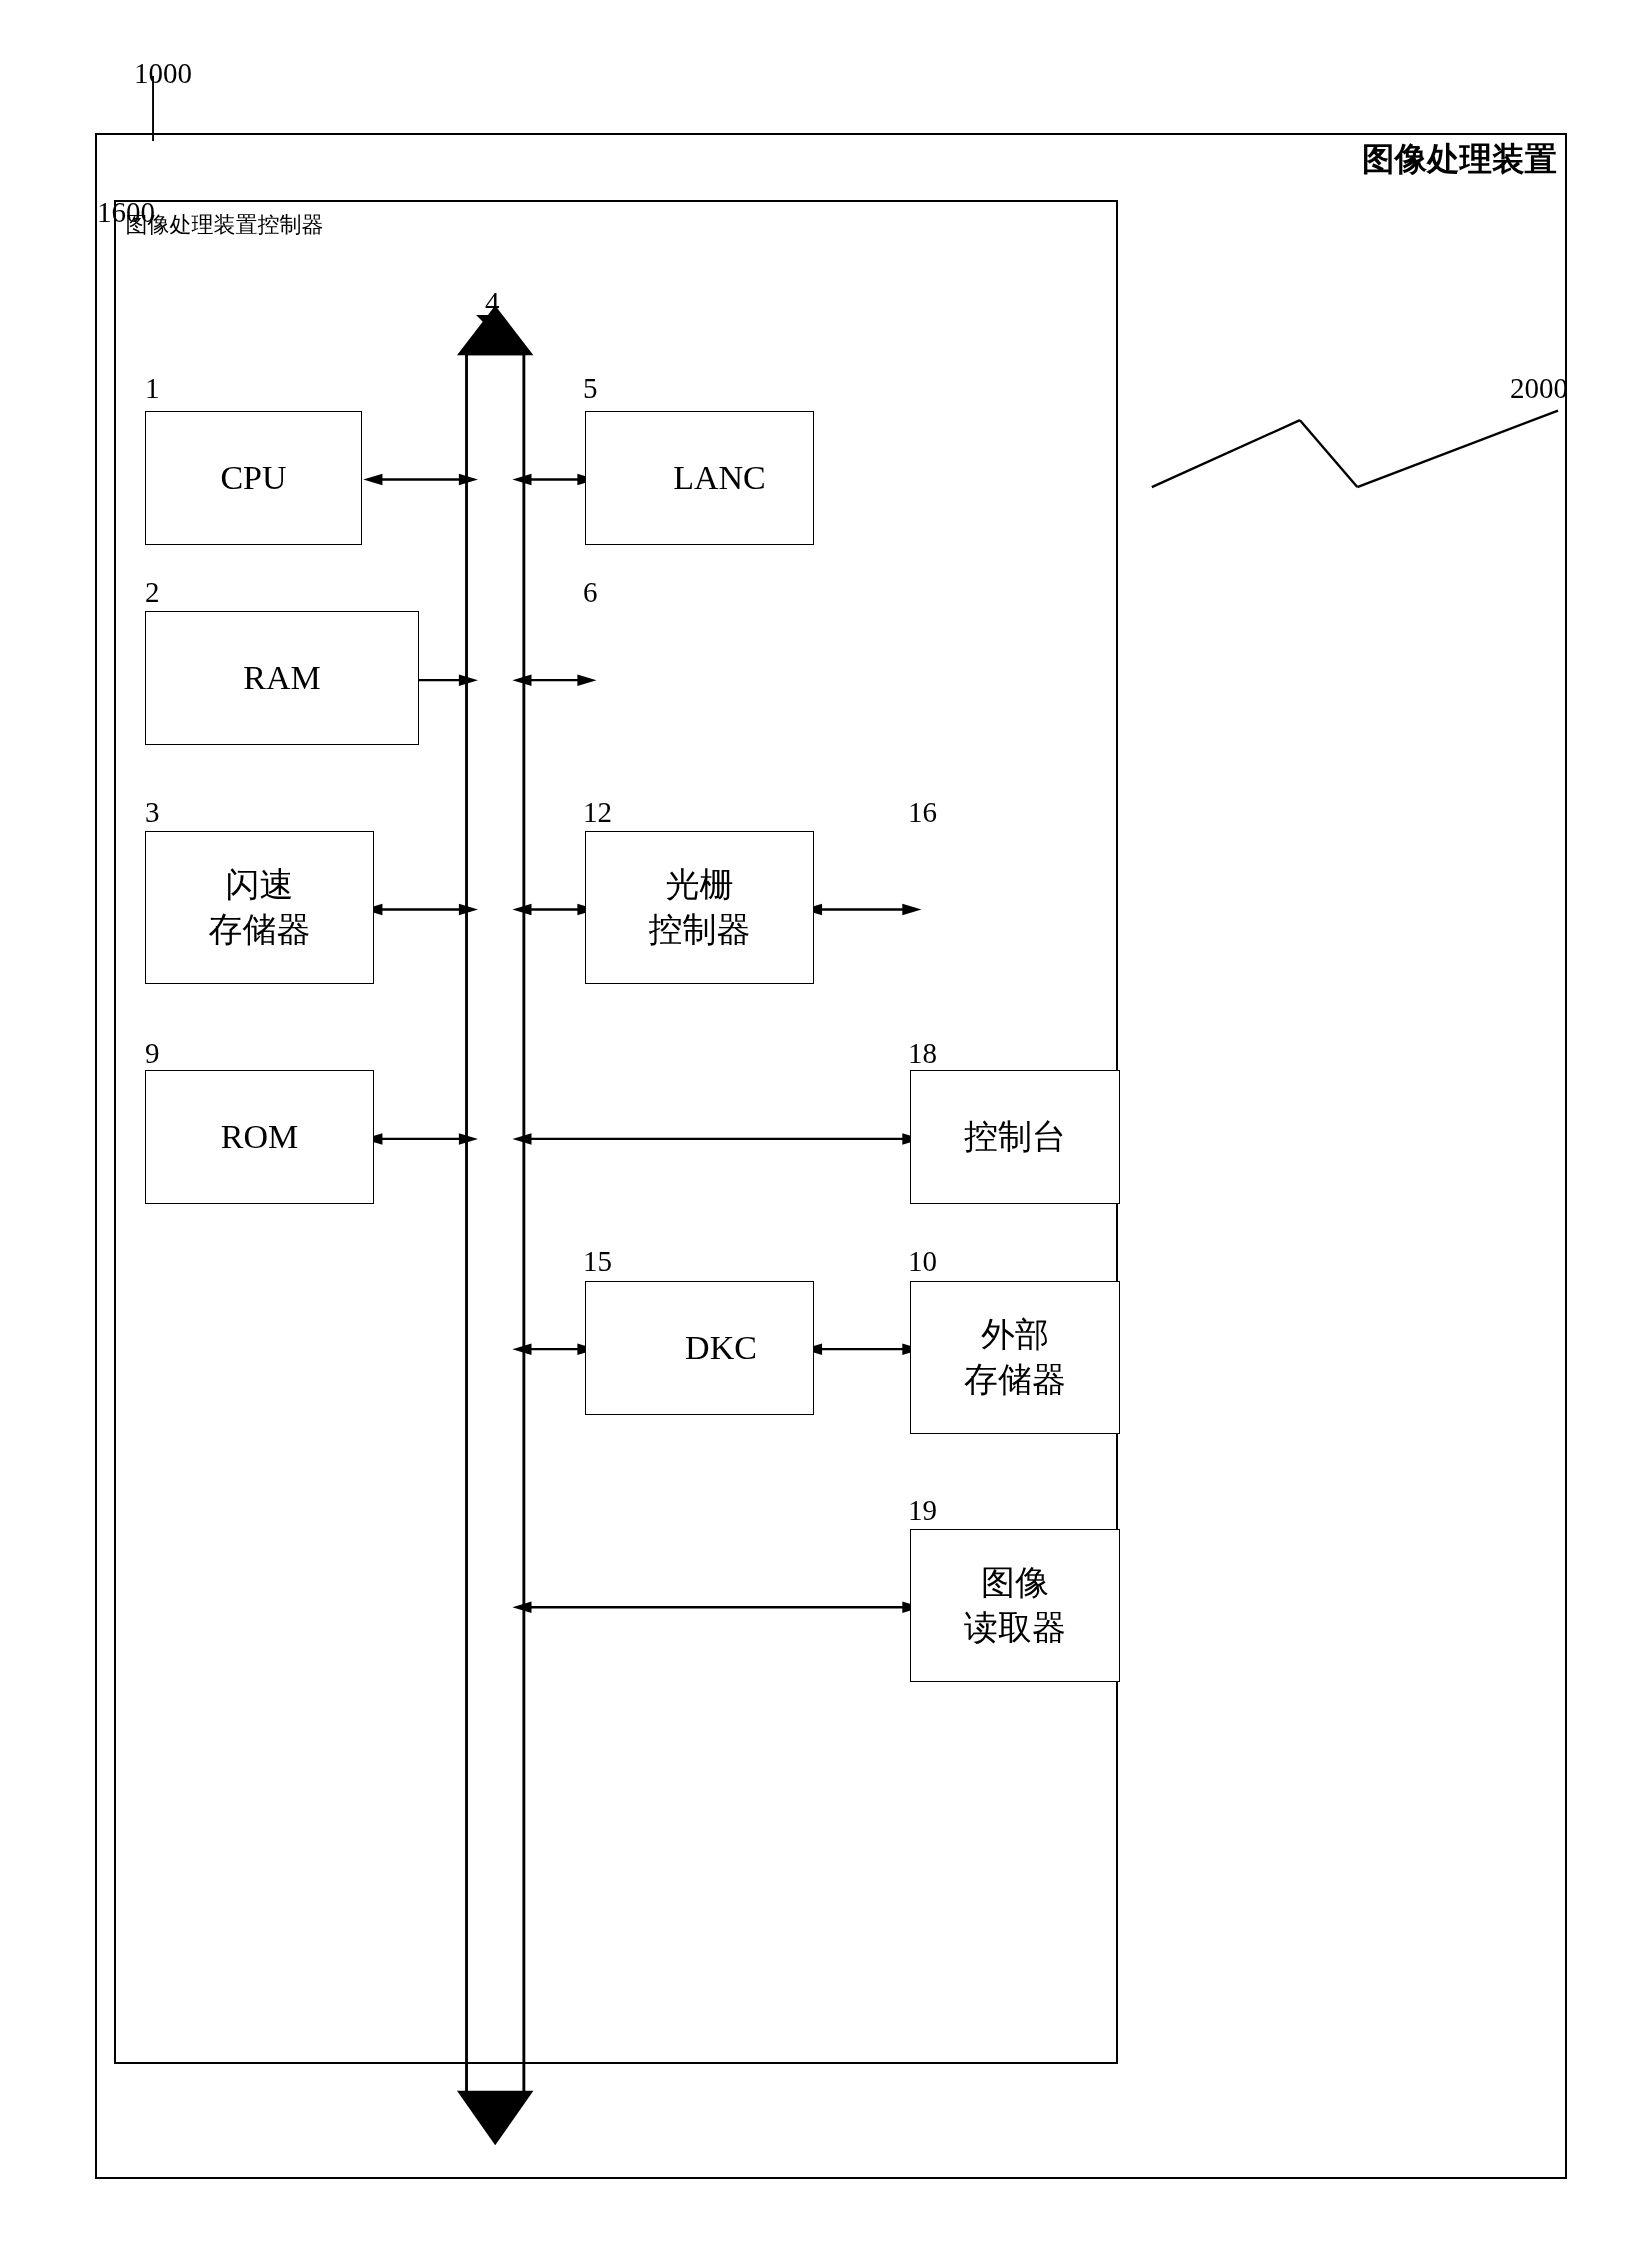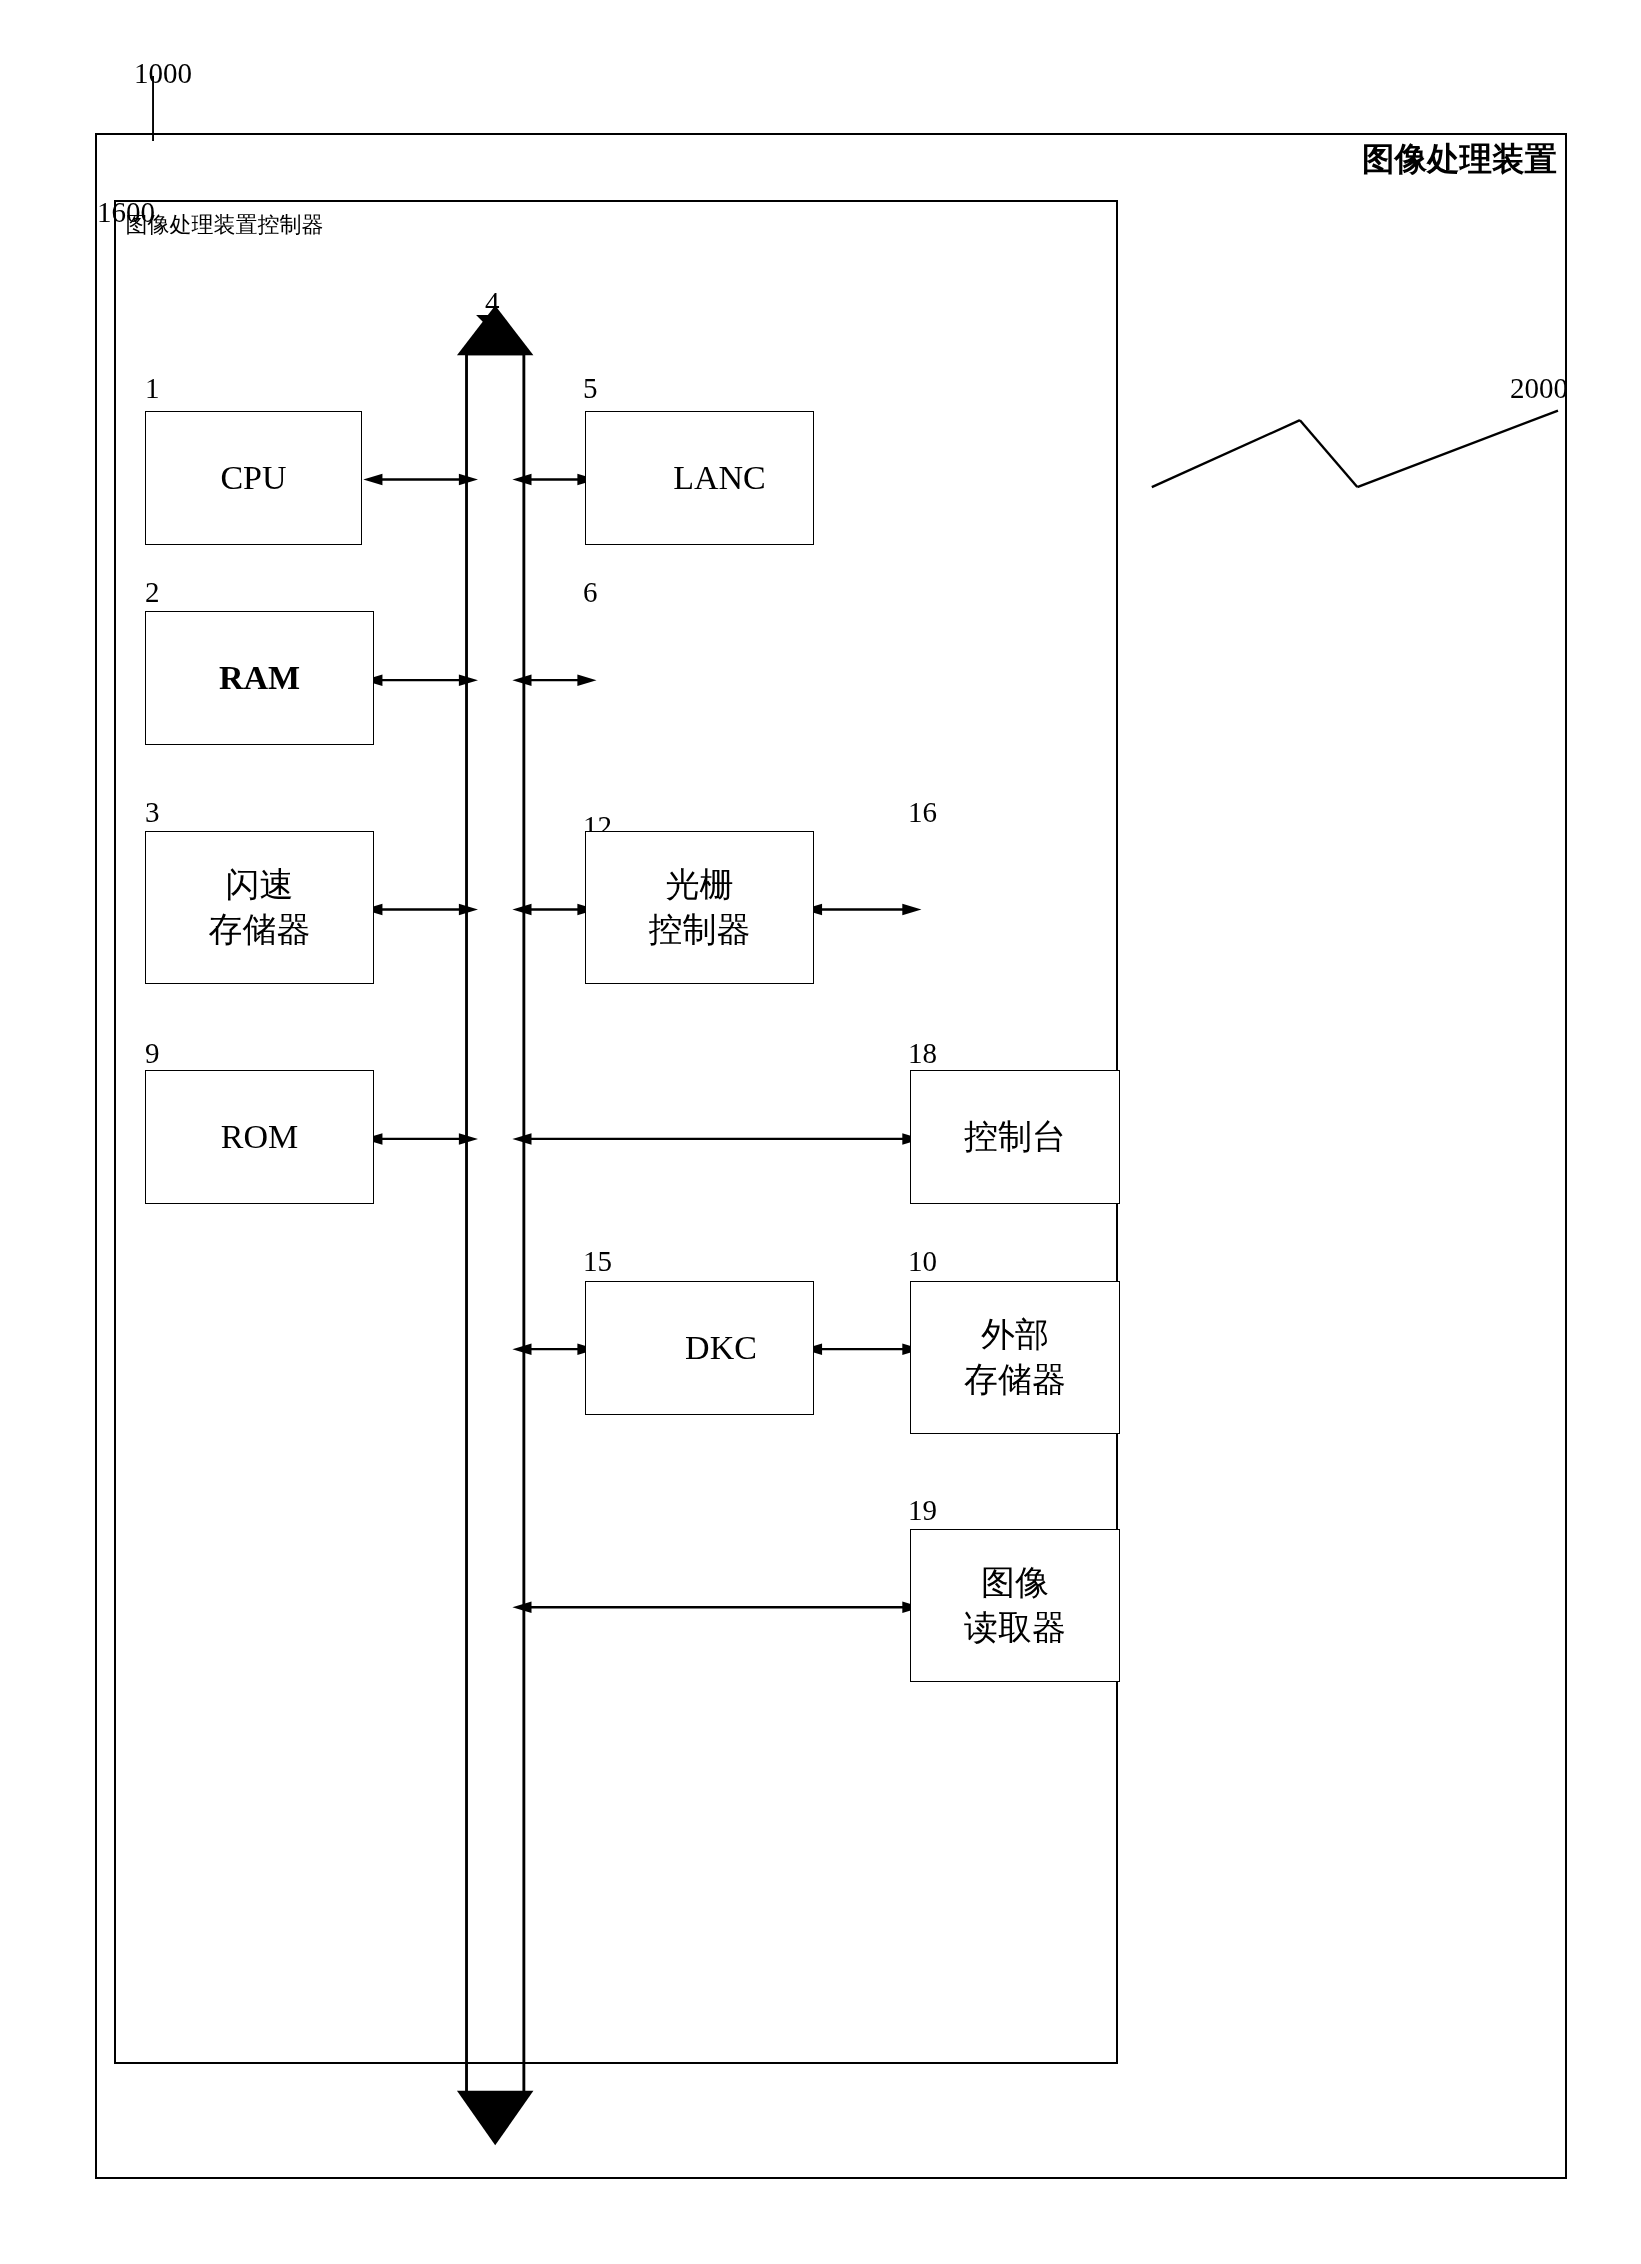--- a/index.html
+++ b/index.html
@@ -149,21 +149,21 @@
     <polygon points="904,1616 924,1622 904,1628" fill="black"></polygon>
 
   </svg>
 
   <div class="ref-num" style="top:315px; left:107px;">1</div>
   <div class="comp-box" style="left:107px; top:354px; width:217px; height:134px;">
     <span>CPU</span>
   </div>
 
   <div class="ref-num" style="top:519px; left:107px;">2</div>
-  <div class="comp-box" style="left:107px; top:554px; width:229px; height:134px;font-weight:bold;">
+  <div class="comp-box" style="left:107px; top:554px; width:274px; height:134px;">
     <span>RAM</span>
   </div>
 
   <div class="ref-num" style="top:739px; left:107px;">3</div>
   <div class="comp-box" style="left:107px; top:774px; width:229px; height:153px;">
     <span style="white-space:pre-line;">闪速
 存储器</span>
   </div>
 
   <div class="ref-num" style="top:980px; left:107px;">9</div>
@@ -171,21 +171,21 @@
     <span>ROM</span>
   </div>
 
   <div class="ref-num" style="top:315px; left:545px;">5</div>
   <div class="comp-box" style="left:547px; top:354px; width:229px; height:134px;padding-left:40px;">
     <span>LANC</span>
   </div>
 
   <div class="ref-num" style="top:519px; left:545px;">6</div>
 
-  <div class="ref-num" style="top:739px; left:545px;margin-top:14px;">12</div>
+  <div class="ref-num" style="top:739px; left:545px;">12</div>
   <div class="comp-box" style="left:547px; top:774px; width:229px; height:153px;">
     <span style="white-space:pre-line;">光栅
 控制器</span>
   </div>
 
   <div class="ref-num" style="top:1188px; left:545px;">15</div>
   <div class="comp-box" style="left:547px; top:1224px; width:229px; height:134px;padding-left:43px;">
     <span>DKC</span>
   </div>
 

